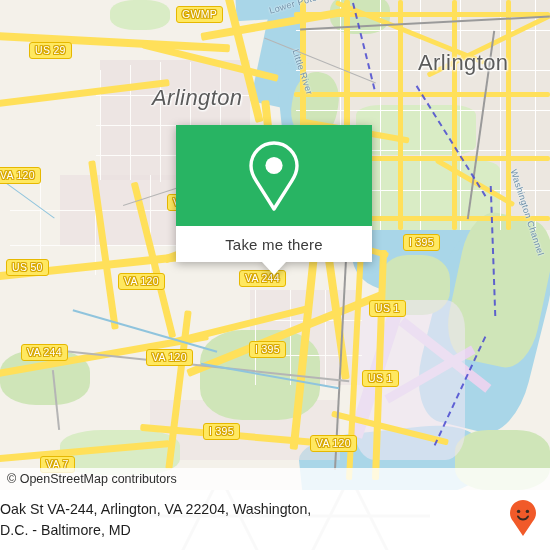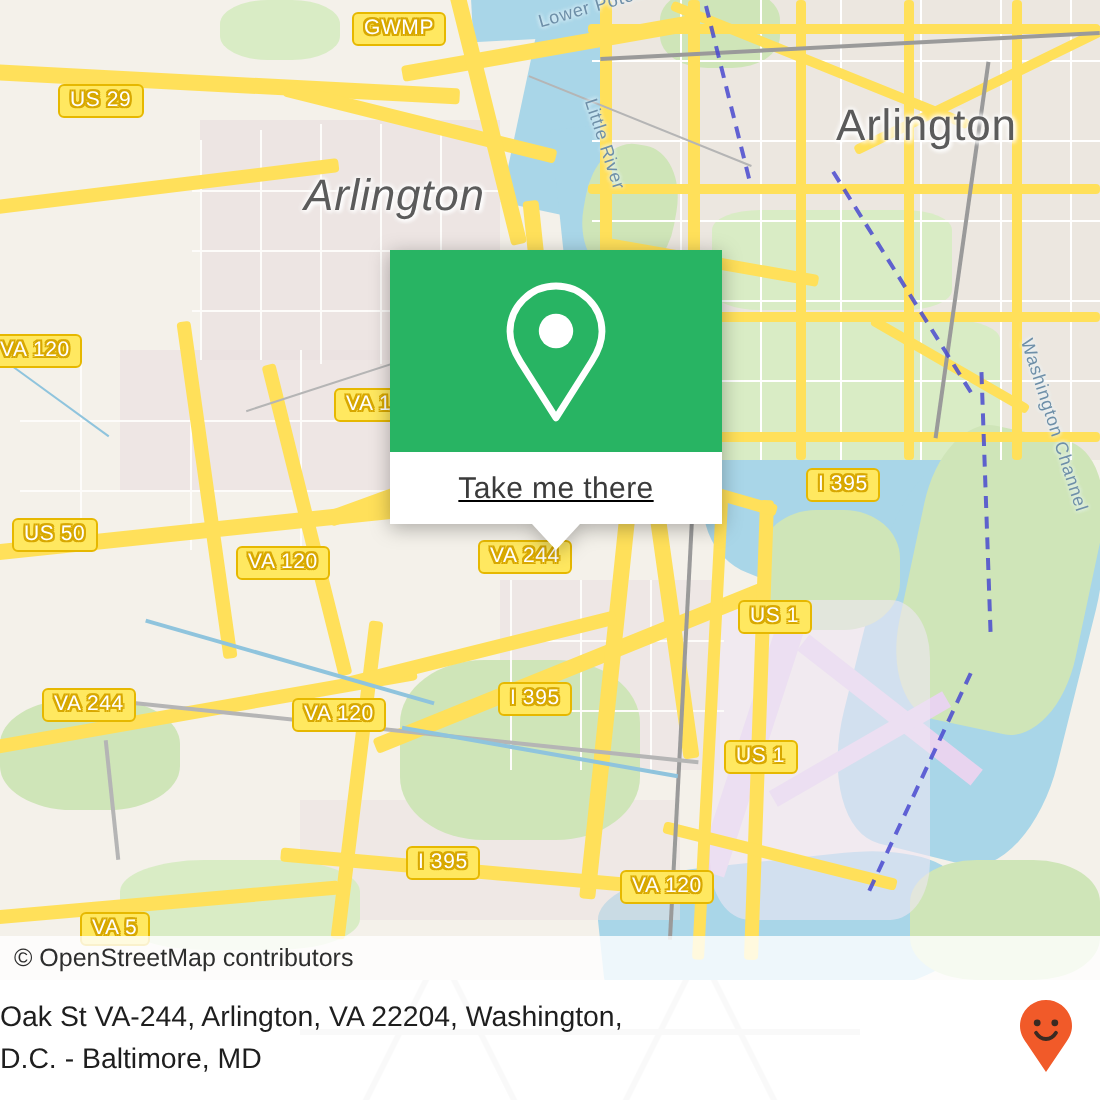--- a/index.html
+++ b/index.html
@@ -73,23 +73,22 @@
   #attrib {
     position:absolute; left:0; bottom:0; width:100%; height:22px;
     background:rgba(255,255,255,.80);
     display:flex; align-items:center;
     padding-left:7px;
     font-size:12.5px; color:#2e2e2e;
   }
 
   
   #popup {
-    position:absolute; left:195px; top:125px; width:166px;
+    position:absolute; left:176px; top:125px; width:196px;
     filter:drop-shadow(0 2px 5px rgba(0,0,0,.30));
-    text-decoration:underline;
   }
   #popup-head {
     height:101px; background:#28b463;
     display:flex; align-items:center; justify-content:center;
   }
   #popup-head svg { display:block; }
   #popup-body {
     height:36px; background:#ffffff;
     display:flex; align-items:center; justify-content:center;
   }
@@ -285,21 +284,21 @@
         <div class="shield" style="left: 118px; top: 273px;">VA 120</div>
         <div class="shield" style="left: 239px; top: 270px;">VA 244</div>
         <div class="shield" style="left: 403px; top: 234px;">I 395</div>
         <div class="shield" style="left: 369px; top: 300px;">US 1</div>
         <div class="shield" style="left: 21px; top: 344px;">VA 244</div>
         <div class="shield" style="left: 146px; top: 349px;">VA 120</div>
         <div class="shield" style="left: 249px; top: 341px;">I 395</div>
         <div class="shield" style="left: 362px; top: 370px;">US 1</div>
         <div class="shield" style="left: 203px; top: 423px;">I 395</div>
         <div class="shield" style="left: 310px; top: 435px;">VA 120</div>
-        <div class="shield" style="left: 40px; top: 456px;">VA 5</div>
+        <div class="shield" style="left: 40px; top: 456px;">VA 7</div>
       </div>
 
     <div id="popup">
       <div id="popup-head">
         <span>
           <svg width="58" height="74" viewBox="0 0 58 74" fill="none" aria-hidden="true">
             <path d="M29 4C16.3 4 6 14.2 6 26.8c0 5.6 2.3 10.6 5.2 15.1L29 70l17.8-28.1c2.9-4.5 5.2-9.5 5.2-15.1C52 14.2 41.7 4 29 4z" stroke="#ffffff" stroke-width="3.4" fill="none" stroke-linejoin="round"></path>
             <circle cx="29" cy="26.5" r="8.6" fill="#ffffff"></circle>
           </svg>
         </span>

